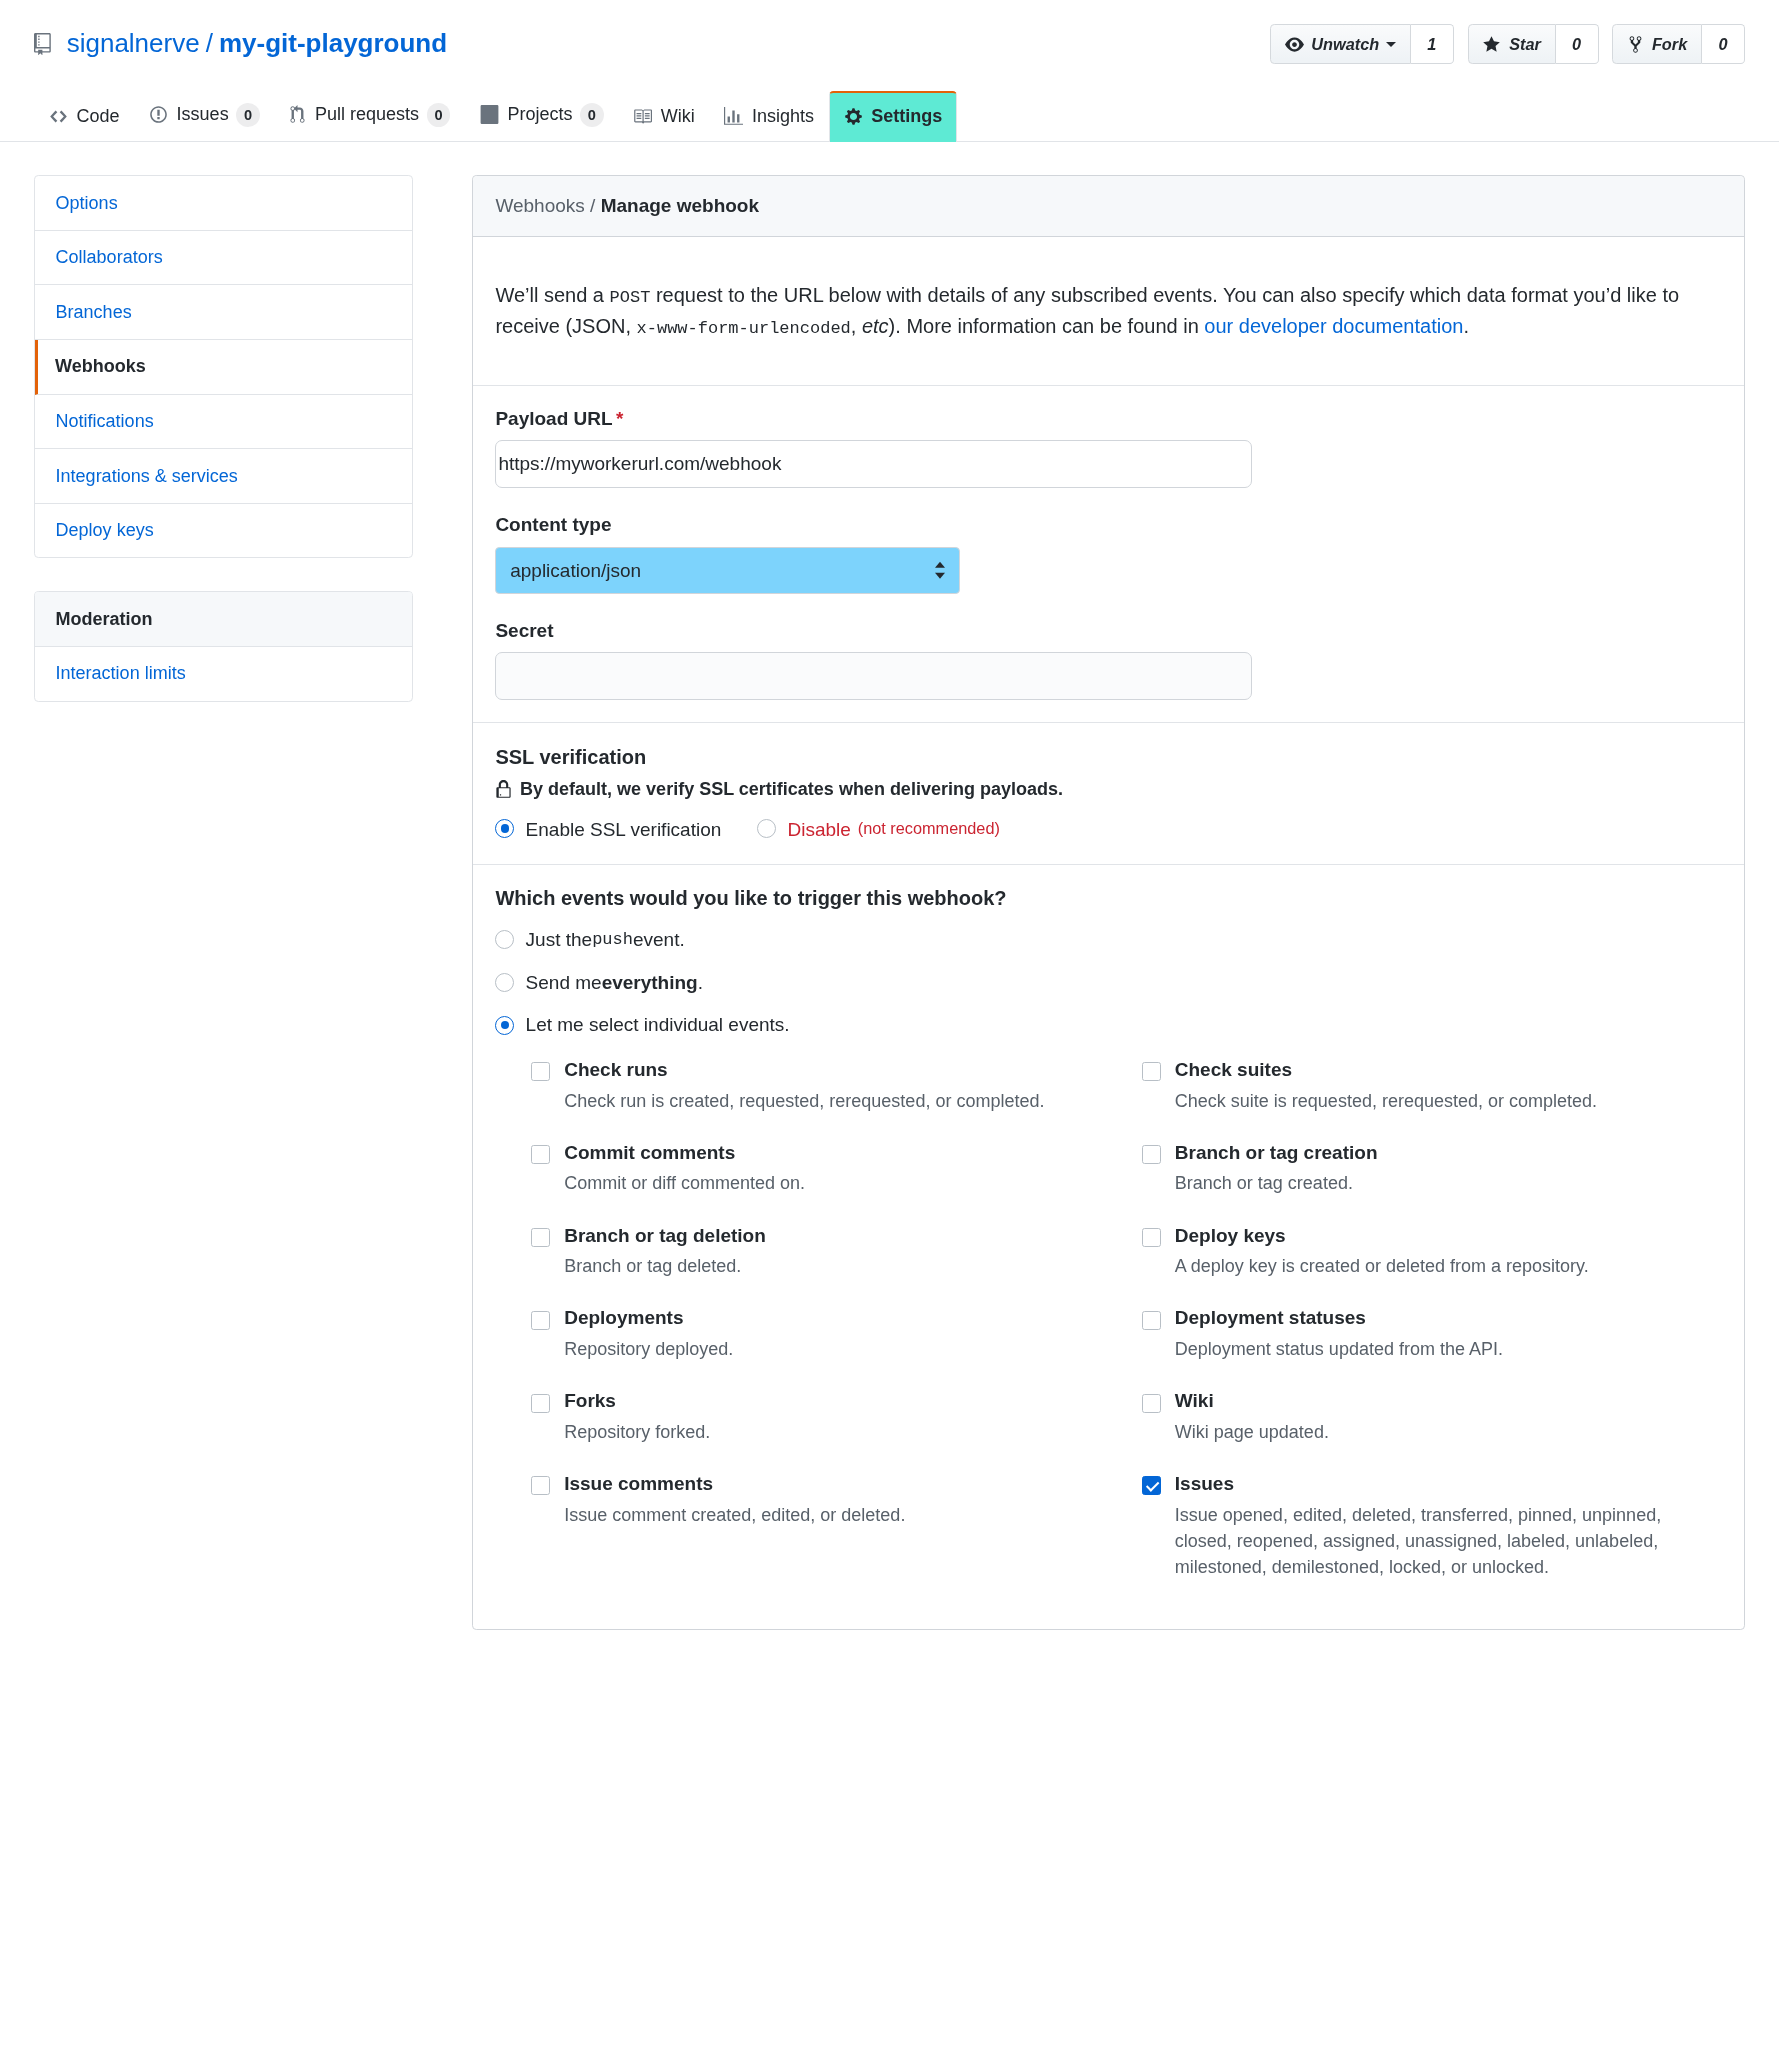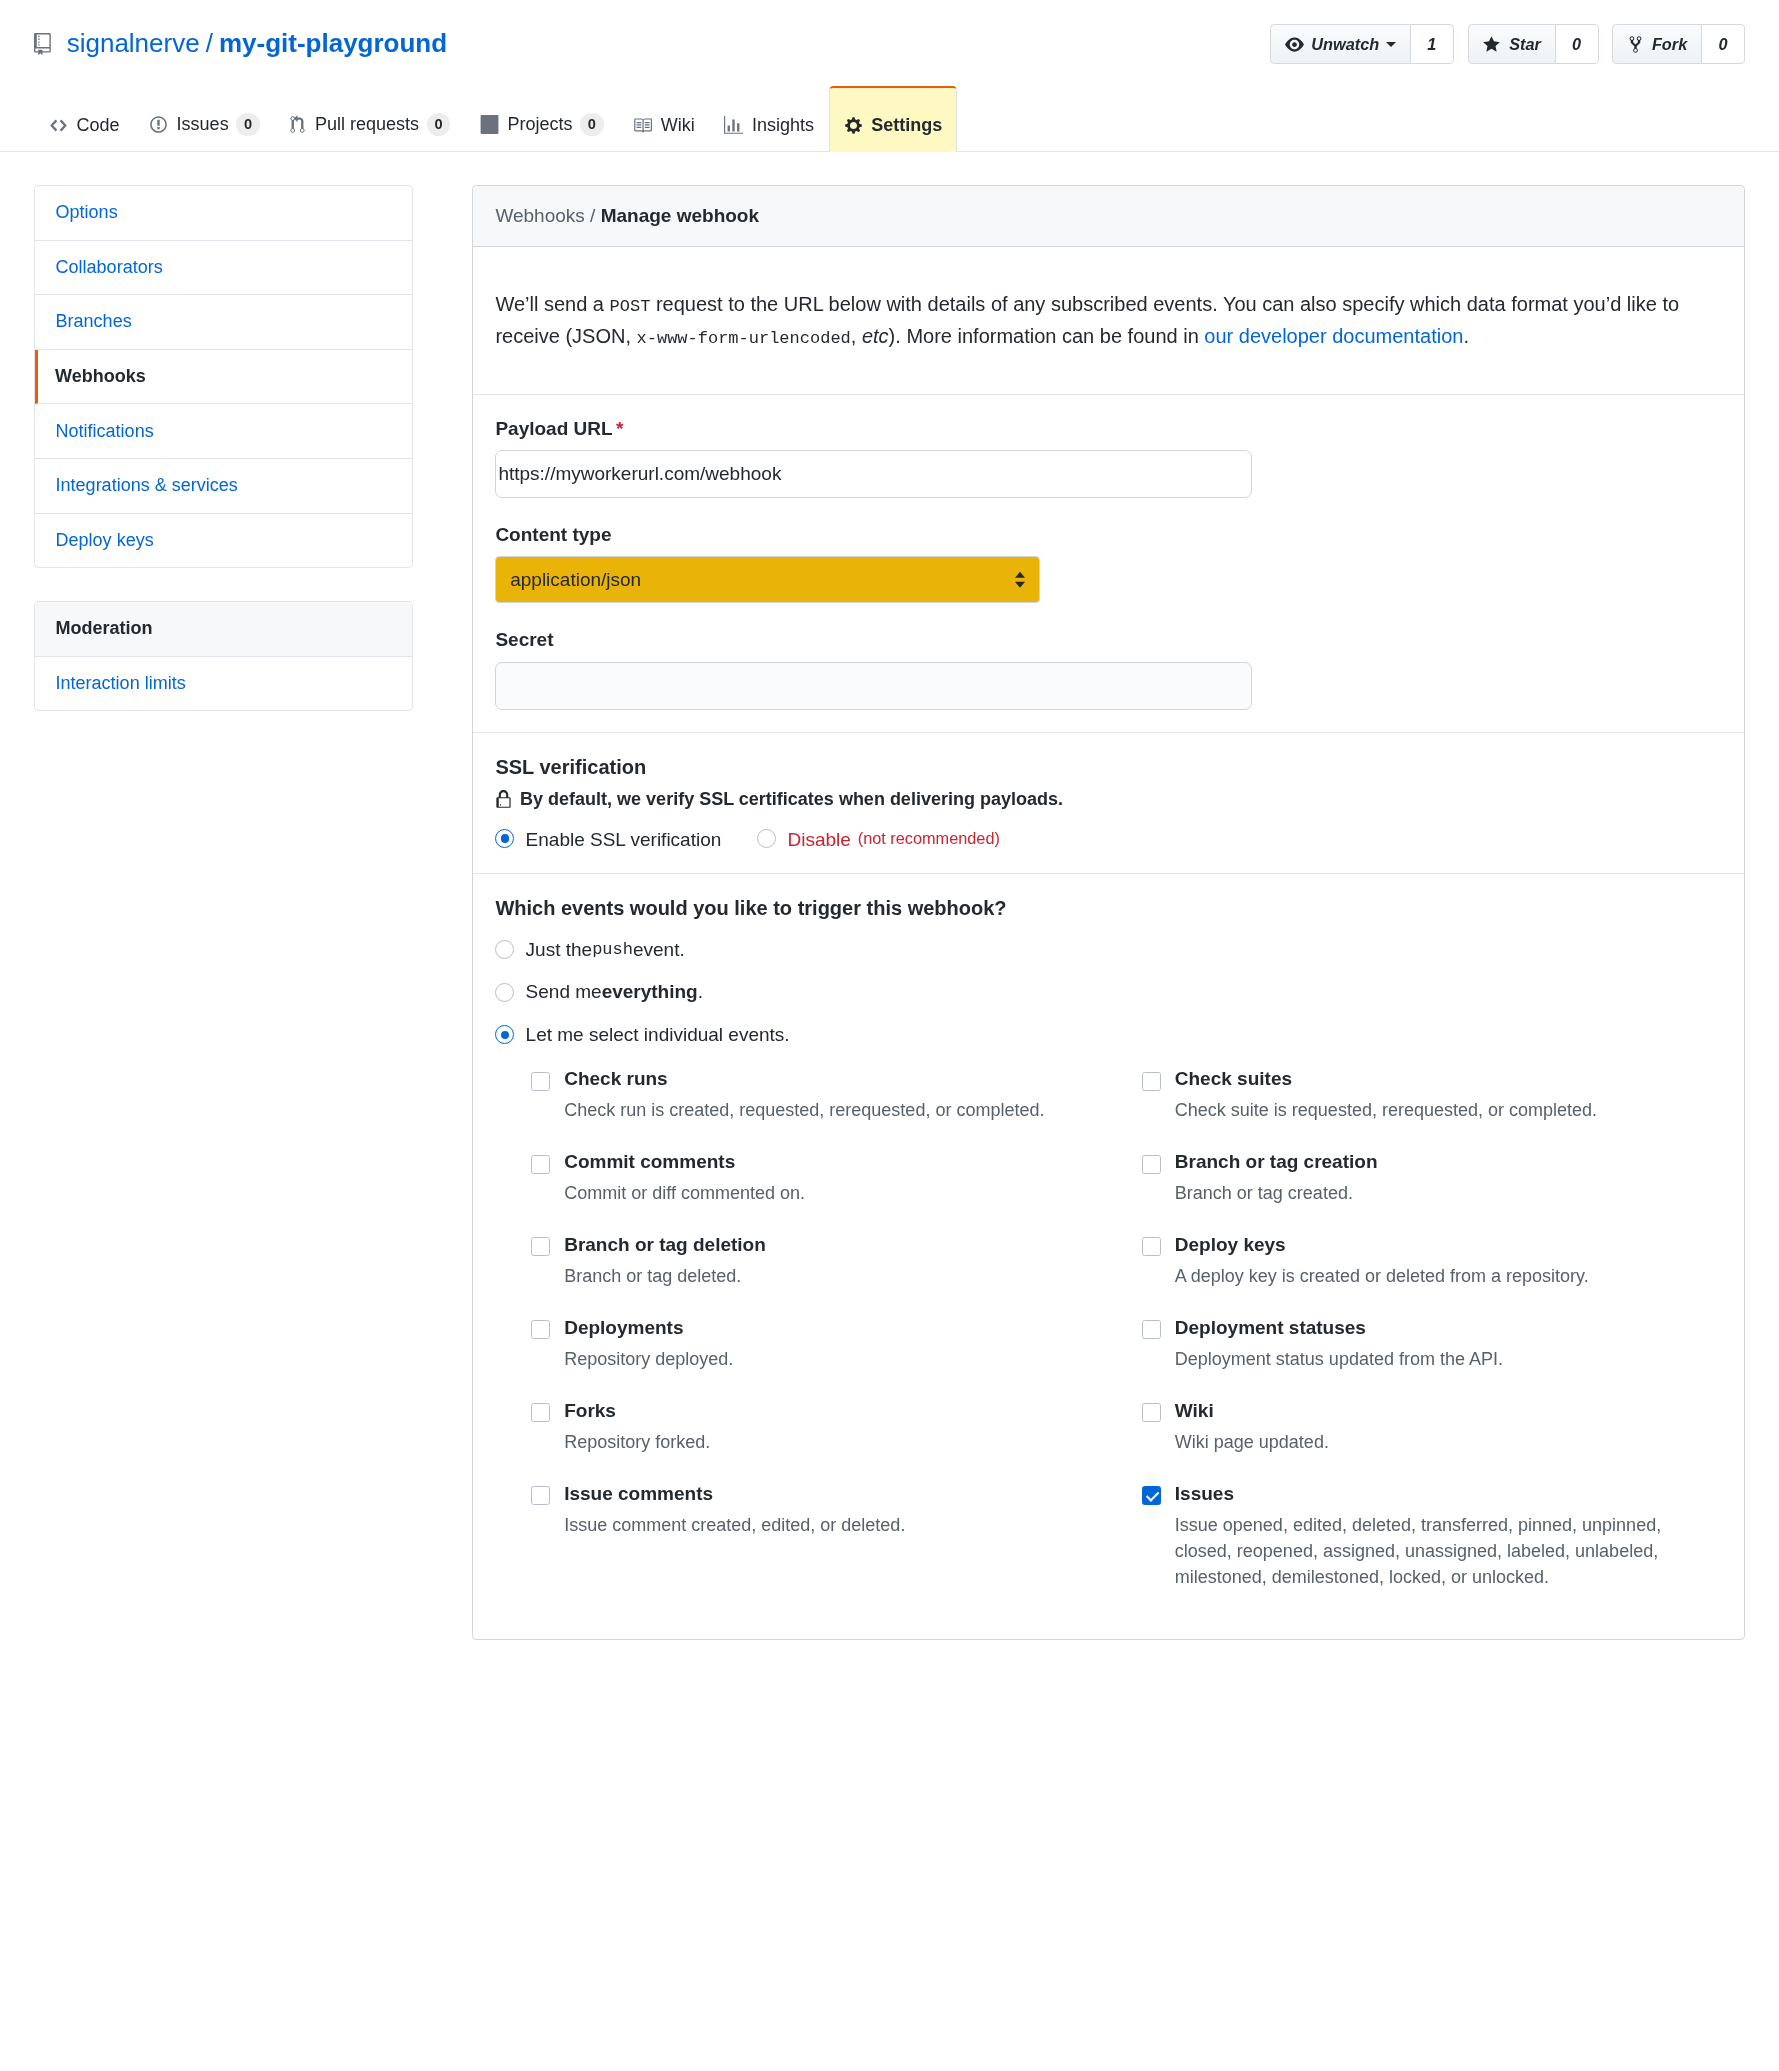--- a/index.html
+++ b/index.html
@@ -109,25 +109,25 @@
     color: #24292e;
     text-decoration: none;
     border: 0.9px solid transparent;
     border-bottom: 0;
     margin-bottom: -0.9px;
     border-radius: 4.3px 4.3px 0 0;
     white-space: nowrap;
   }
   .tab .ticon { margin-right: 8.6px; color: #6a737d; display: inline-flex; align-items: center; }
   .tab.selected {
-    background: #fef9c3;
+    background: #5eead4;
     border-color: #e1e4e8;
     border-top: 2.6px solid #e36209;
     font-weight: 600;
-    padding-top: 27px;
+    padding-top: 13px;
   }
   .tab.selected .ticon { color: #24292e; }
   .tab-counter {
     display: inline-block;
     margin-left: 7.7px;
     padding: 1.7px 7.7px;
     background: rgba(27,31,35,.08);
     border-radius: 17px;
     font-size: 14.6px;
     font-weight: bold;
@@ -228,26 +228,26 @@
     outline: none;
   }
   input.text-input.empty { background: #fafbfc; }
   .field { margin-bottom: 26px; }
   .field:last-child { margin-bottom: 0; }
 
   .select-wrap { position: relative; display: inline-block; }
   select.select-input {
     -webkit-appearance: none;
     appearance: none;
-    width: 545px;
+    width: 465px;
     padding: 12px 43px 12px 13.8px;
     font-size: 19px;
     font-family: "Liberation Sans", sans-serif;
     color: #24292e;
-    background: #eab308;
+    background: #7dd3fc;
     border: 0.9px solid #d1d5da;
     border-radius: 4.3px;
     outline: none;
   }
   .select-arrows {
     position: absolute;
     right: 15.5px; top: 50%;
     transform: translateY(-50%);
     pointer-events: none;
     line-height: 0;

